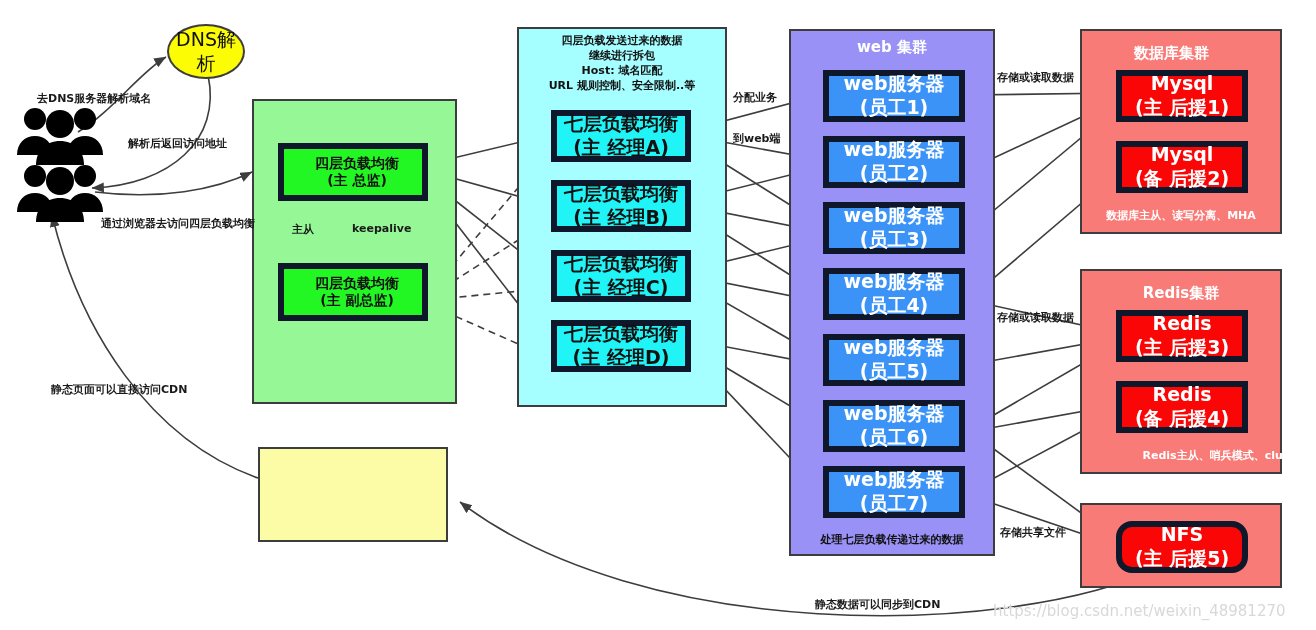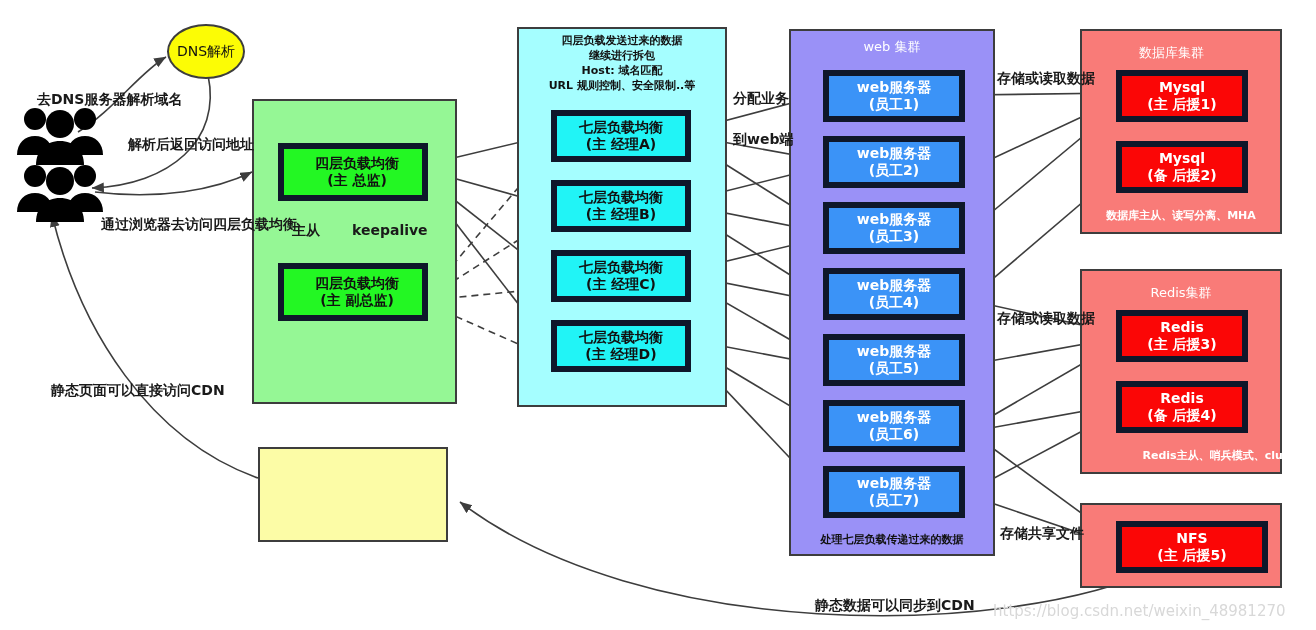--- a/index.html
+++ b/index.html
@@ -17,28 +17,28 @@
   .g-purple{background:#9a91f7;}
   .g-red{background:#f97b78;}
   .g-yellow{background:#fcfca6;}
   
   .n-green{background:#23f723;color:#111;padding-left:8px;}
   .n-cyan{background:#21f4f6;color:#111;}
   .n-blue{background:#3b93f7;color:#fff;}
   .n-red{background:#fb0606;color:#fff;}
   .n-yellow{background:#fcfc05;color:#111;}
   .n-dnsoval{background:#fcfc05;color:#111;border:2px solid #3d3d3d;border-radius:50%;}
-  .grp-title{position:absolute;left:0;right:0;text-align:center;font-weight:normal;color:#fff;font-size:13px;}
+  .grp-title{position:absolute;left:0;right:0;text-align:center;font-weight:bold;color:#fff;font-size:15px;}
   .grp-note{position:absolute;left:0;right:0;text-align:center;font-weight:bold;font-size:11px;color:#111;line-height:1.35;}
   .grp-note.white{color:#fff;}
-  .edge-label{position:absolute;font-size:14px;font-weight:bold;color:#1a1a1a;white-space:nowrap;}
+  .edge-label{position:absolute;font-size:11px;font-weight:bold;color:#1a1a1a;white-space:nowrap;}
   .people{position:absolute;color:#000;line-height:1;}
   .watermark{position:absolute;color:#d8d8d8;font-size:15px;white-space:nowrap;margin-left:8px;}
   .l1{font-size:14px;}
-  .l2{font-size:14px;}
+  .l2{font-size:19px;}
 </style>
 </head>
 <body>
 
 <div id="canvas">
 
   <svg class="edges" viewBox="0 0 1316 630">
     <defs>
       <marker id="ah" markerWidth="9" markerHeight="9" refX="7.4" refY="3.1" orient="auto">
         <path d="M0,0 L7.6,3.1 L0,6.2 z" fill="#3d3d3d"></path>
@@ -220,21 +220,21 @@
     <span class="l2">Redis</span>
     <span class="l2">(主 后援3)</span>
   </div>
   <div class="box node n-red" style="left:1116px;top:381px;width:132px;height:52px;">
     <span class="l2">Redis</span>
     <span class="l2">(备 后援4)</span>
   </div>
   <div class="grp-note white" style="left:1080px;top:449px;width:202px;padding-left:44px;">Redis主从、哨兵模式、cluster</div>
 
   <div class="box group g-red" style="left:1080px;top:503px;width:202px;height:85px;"></div>
-  <div class="box node n-red" style="left:1116px;top:521px;width:152px;height:52px;">
+  <div class="box node n-red" style="left:1116px;top:521px;width:132px;height:52px;border-radius:16px;">
     <span class="l2">NFS</span>
     <span class="l2">(主 后援5)</span>
   </div>
 
   <div class="box group g-yellow" style="left:258px;top:447px;width:190px;height:95px;"></div>
 
   <div class="edge-label" style="left:37px;top:91px;">去DNS服务器解析域名</div>
   <div class="edge-label" style="left:128px;top:136px;">解析后返回访问地址</div>
   <div class="edge-label" style="left:101px;top:216px;">通过浏览器去访问四层负载均衡</div>
   <div class="edge-label" style="left:51px;top:382px;">静态页面可以直接访问CDN</div>

